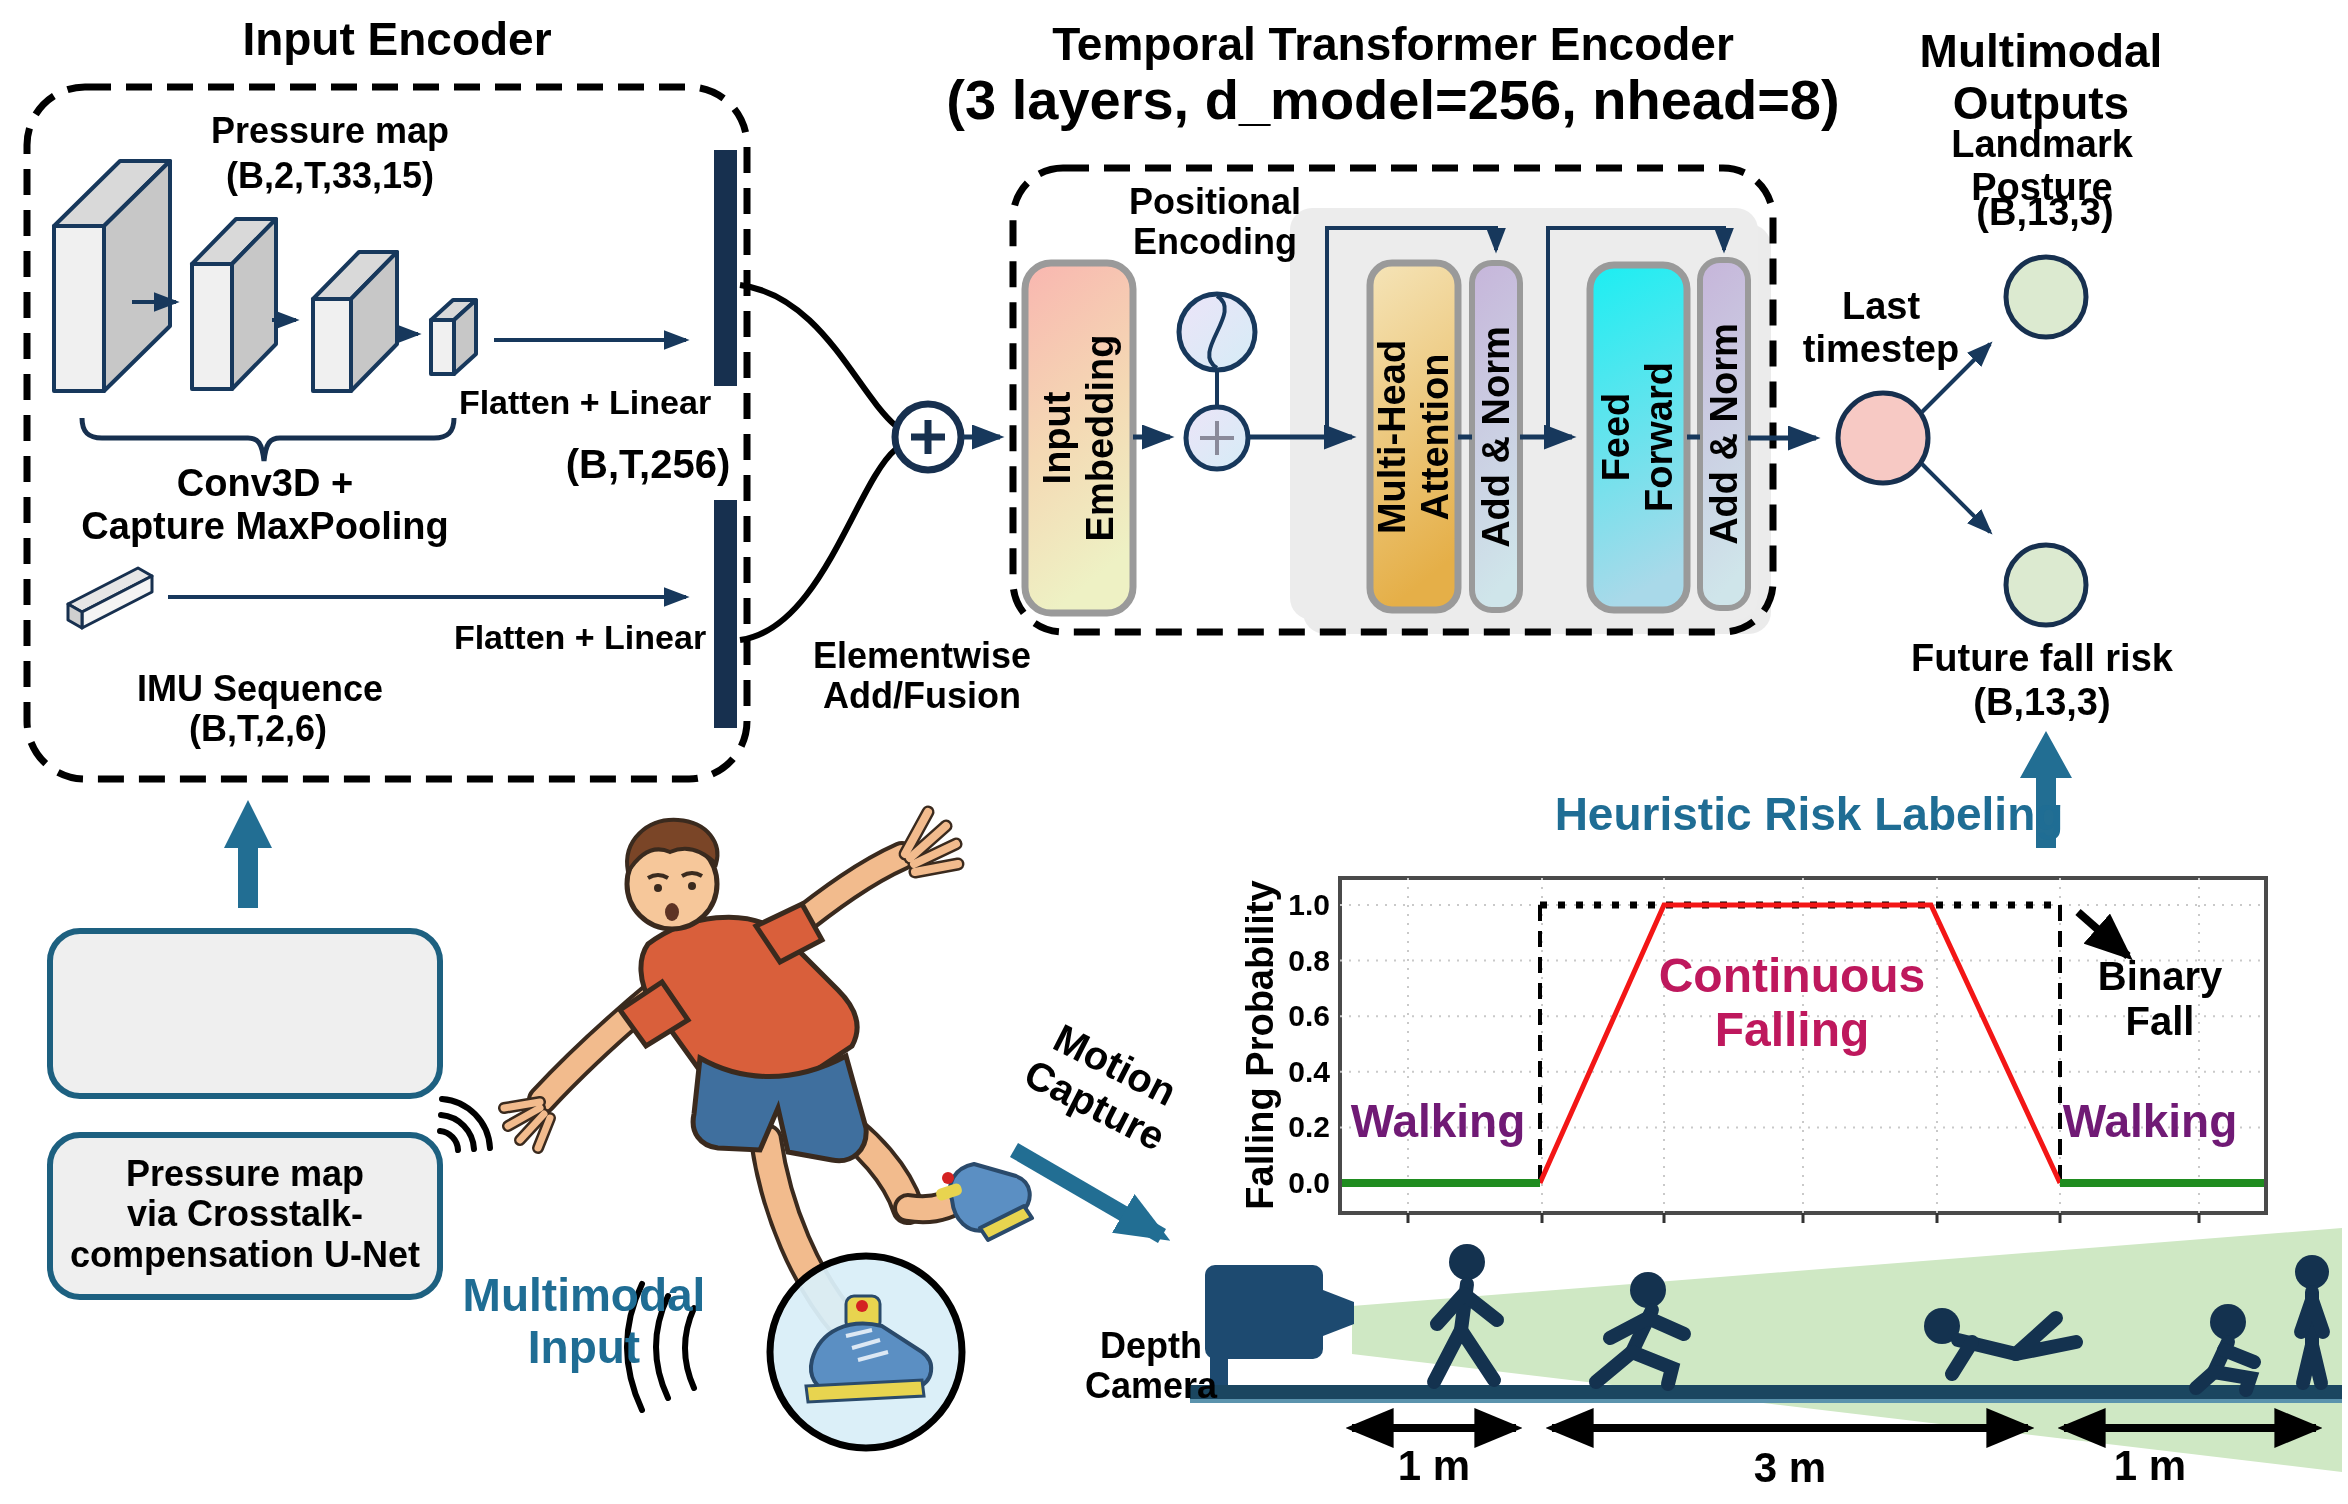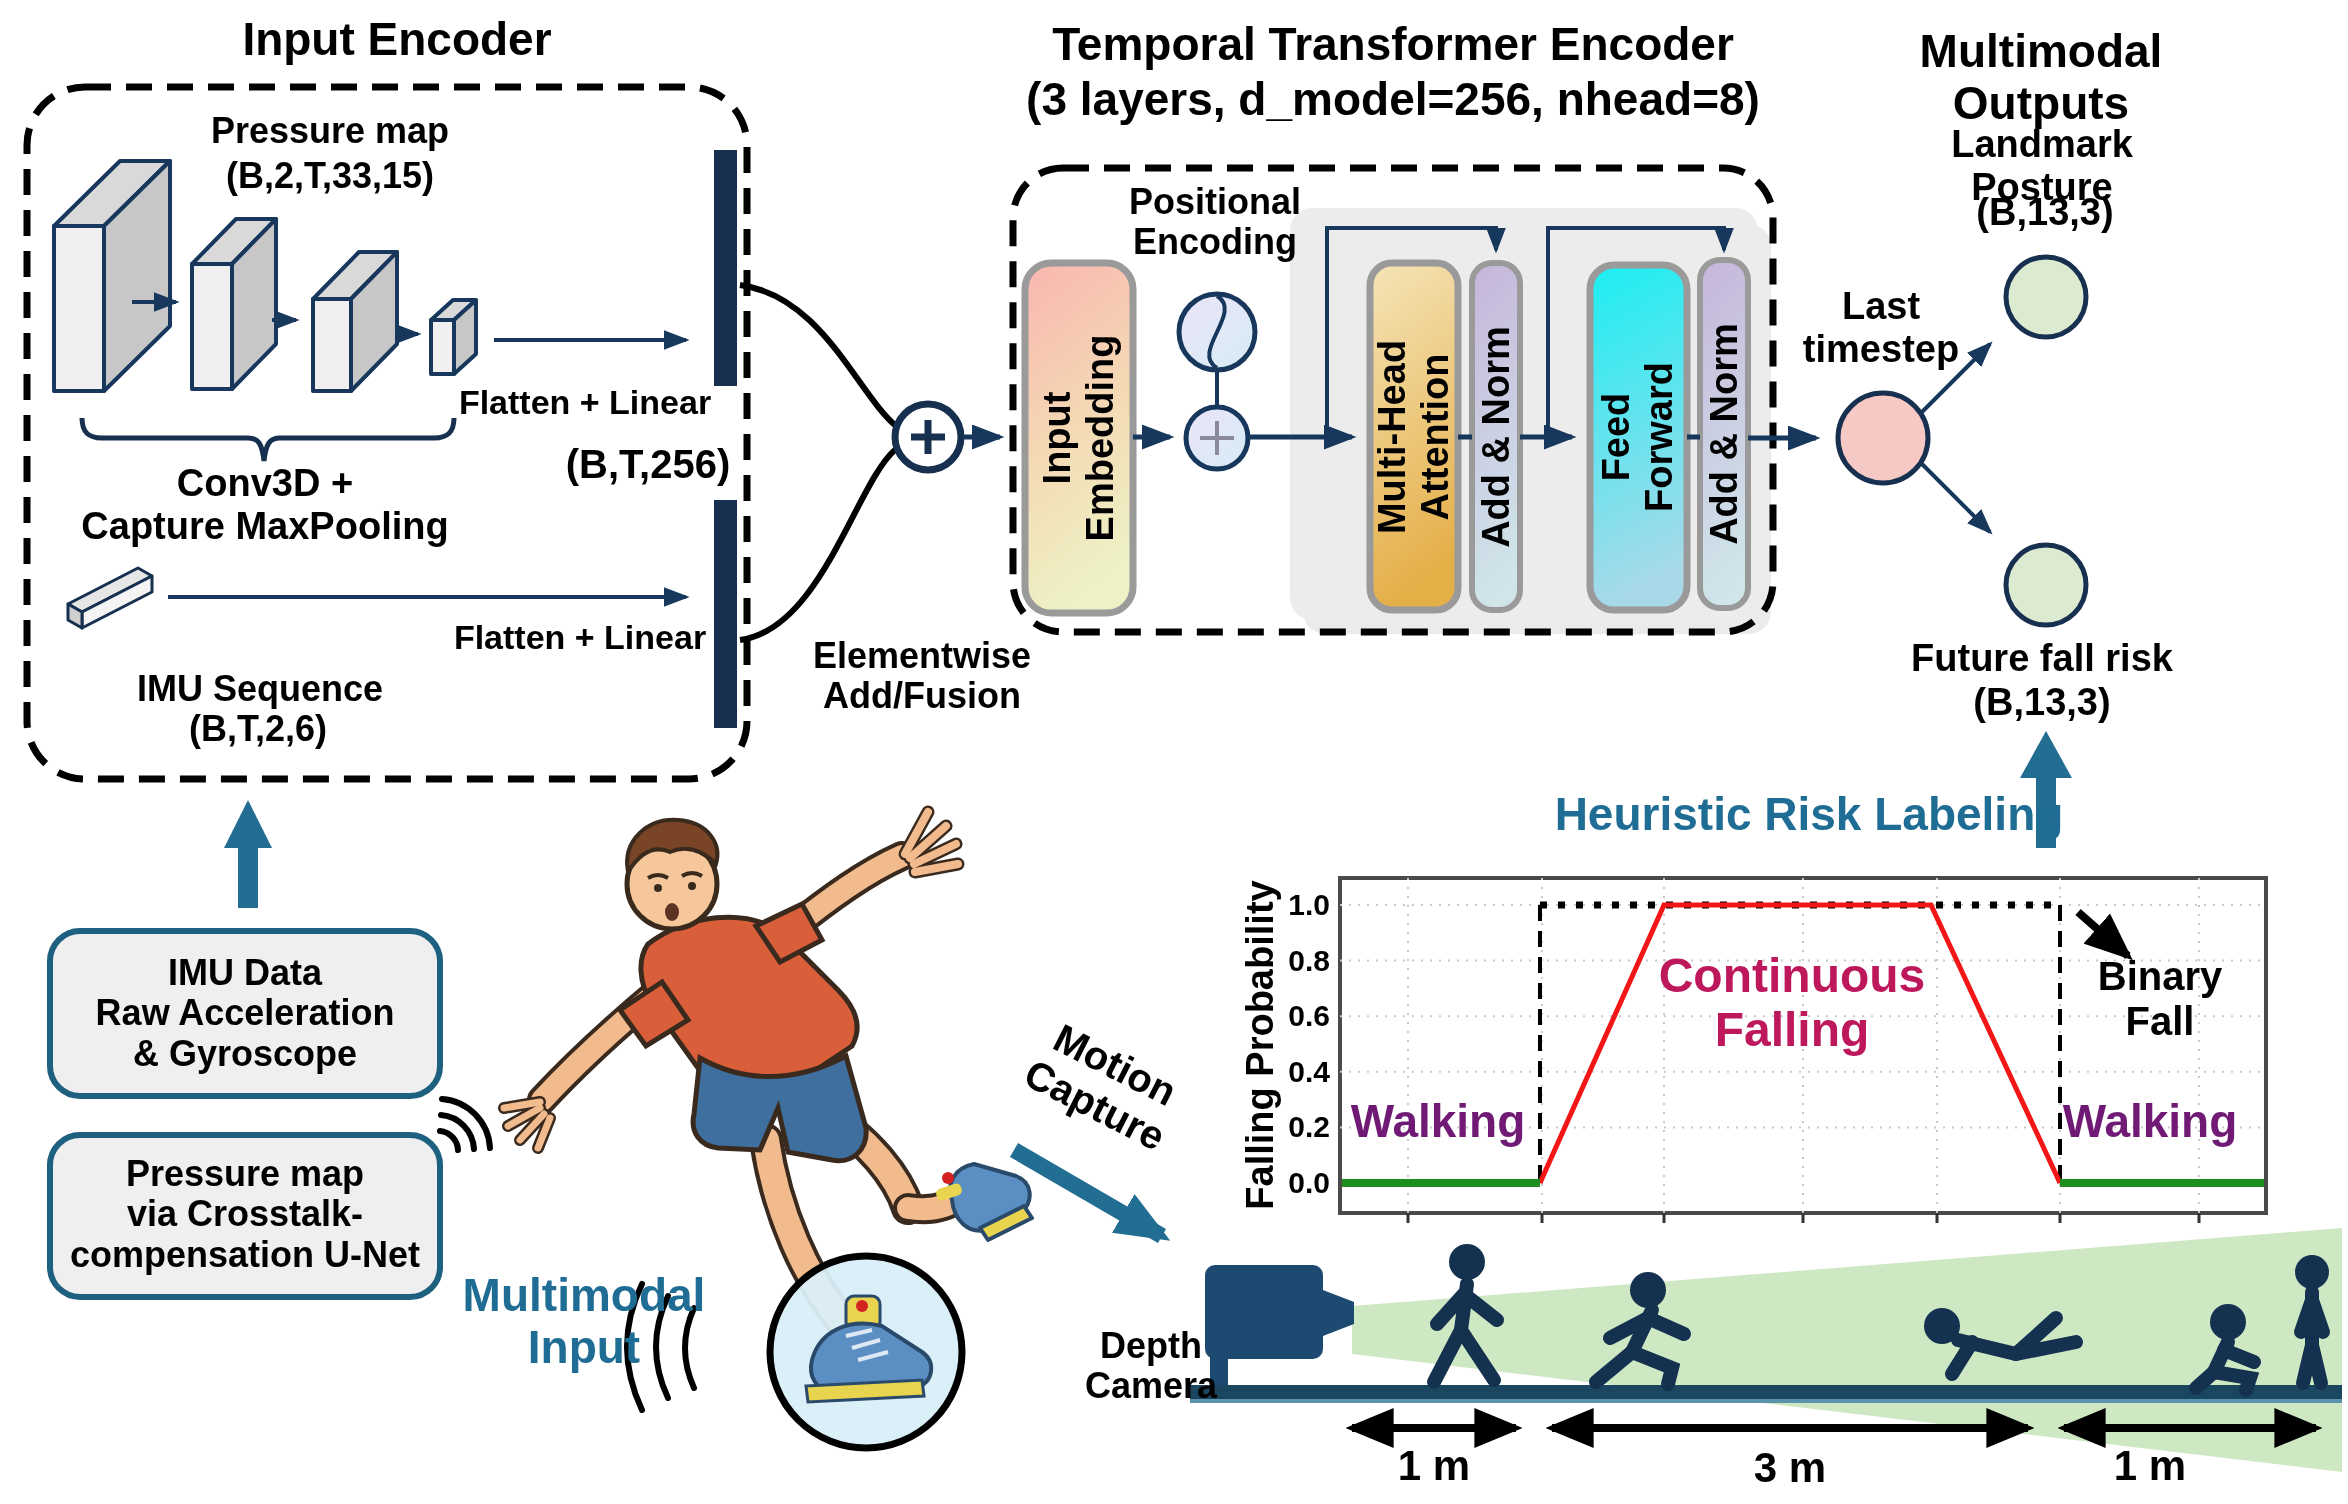--- a/index.html
+++ b/index.html
@@ -329,21 +329,21 @@
 <div class="lbl" style="left:585px;top:402px;font-size:34px;">Flatten + Linear</div>
 <div class="lbl" style="left:648px;top:464px;font-size:40px;">(B,T,256)</div>
 <div class="lbl" style="left:580px;top:637px;font-size:34px;">Flatten + Linear</div>
 <div class="lbl" style="left:260px;top:689px;font-size:36px;">IMU Sequence</div>
 <div class="lbl" style="left:258px;top:729px;font-size:36px;">(B,T,2,6)</div>
 
 <div class="lbl" style="left:922px;top:676px;font-size:36px;">Elementwise
 Add/Fusion</div>
 
 <div class="lbl" style="left:1393px;top:45px;font-size:46px;">Temporal Transformer Encoder</div>
-<div class="lbl" style="left:1393px;top:100px;font-size:46px;">(3 layers, d_model=256, nhead=8)</div>
+<div class="lbl" style="left:1393px;top:100px;font-size:56px;">(3 layers, d_model=256, nhead=8)</div>
 <div class="lbl" style="left:1215px;top:222px;font-size:36px;">Positional
 Encoding</div>
 <div class="lbl rot90" style="left:1079px;top:438px;font-size:38px;">Input
 Embedding</div>
 <div class="lbl rot90" style="left:1414px;top:437px;font-size:38px;">Multi-Head
 Attention</div>
 <div class="lbl rot90" style="left:1496px;top:437px;font-size:38px;">Add &amp; Norm</div>
 <div class="lbl rot90" style="left:1638px;top:437px;font-size:38px;">Feed
 Forward</div>
 <div class="lbl rot90" style="left:1724px;top:434px;font-size:38px;">Add &amp; Norm</div>
@@ -365,23 +365,20 @@
 <div class="lbl right-align" style="left:1330px;top:1072px;font-size:30px;">0.4</div>
 <div class="lbl right-align" style="left:1330px;top:1127px;font-size:30px;">0.2</div>
 <div class="lbl right-align" style="left:1330px;top:1183px;font-size:30px;">0.0</div>
 <div class="lbl green" style="left:1438px;top:1122px;font-size:46px;">Walking</div>
 <div class="lbl red" style="left:1792px;top:1003px;font-size:48px;">Continuous
 Falling</div>
 <div class="lbl" style="left:2160px;top:999px;font-size:40px;">Binary
 Fall</div>
 <div class="lbl green" style="left:2150px;top:1122px;font-size:46px;">Walking</div>
 
-<div class="lbl" style="left:245px;top:1013px;font-size:36px;">IMU Data
-Raw Acceleration
-&amp; Gyroscope</div>
 <div class="lbl" style="left:245px;top:1214px;font-size:36px;">Pressure map
 via Crosstalk-
 compensation U-Net</div>
 <div class="lbl teal" style="left:584px;top:1322px;font-size:46px;">Multimodal
 Input</div>
 
 <div class="lbl" style="left:1105px;top:1085px;font-size:40px;transform:translate(-50%,-50%) rotate(27deg);">Motion
 Capture</div>
 <div class="lbl" style="left:1151px;top:1366px;font-size:36px;">Depth
 Camera</div>

